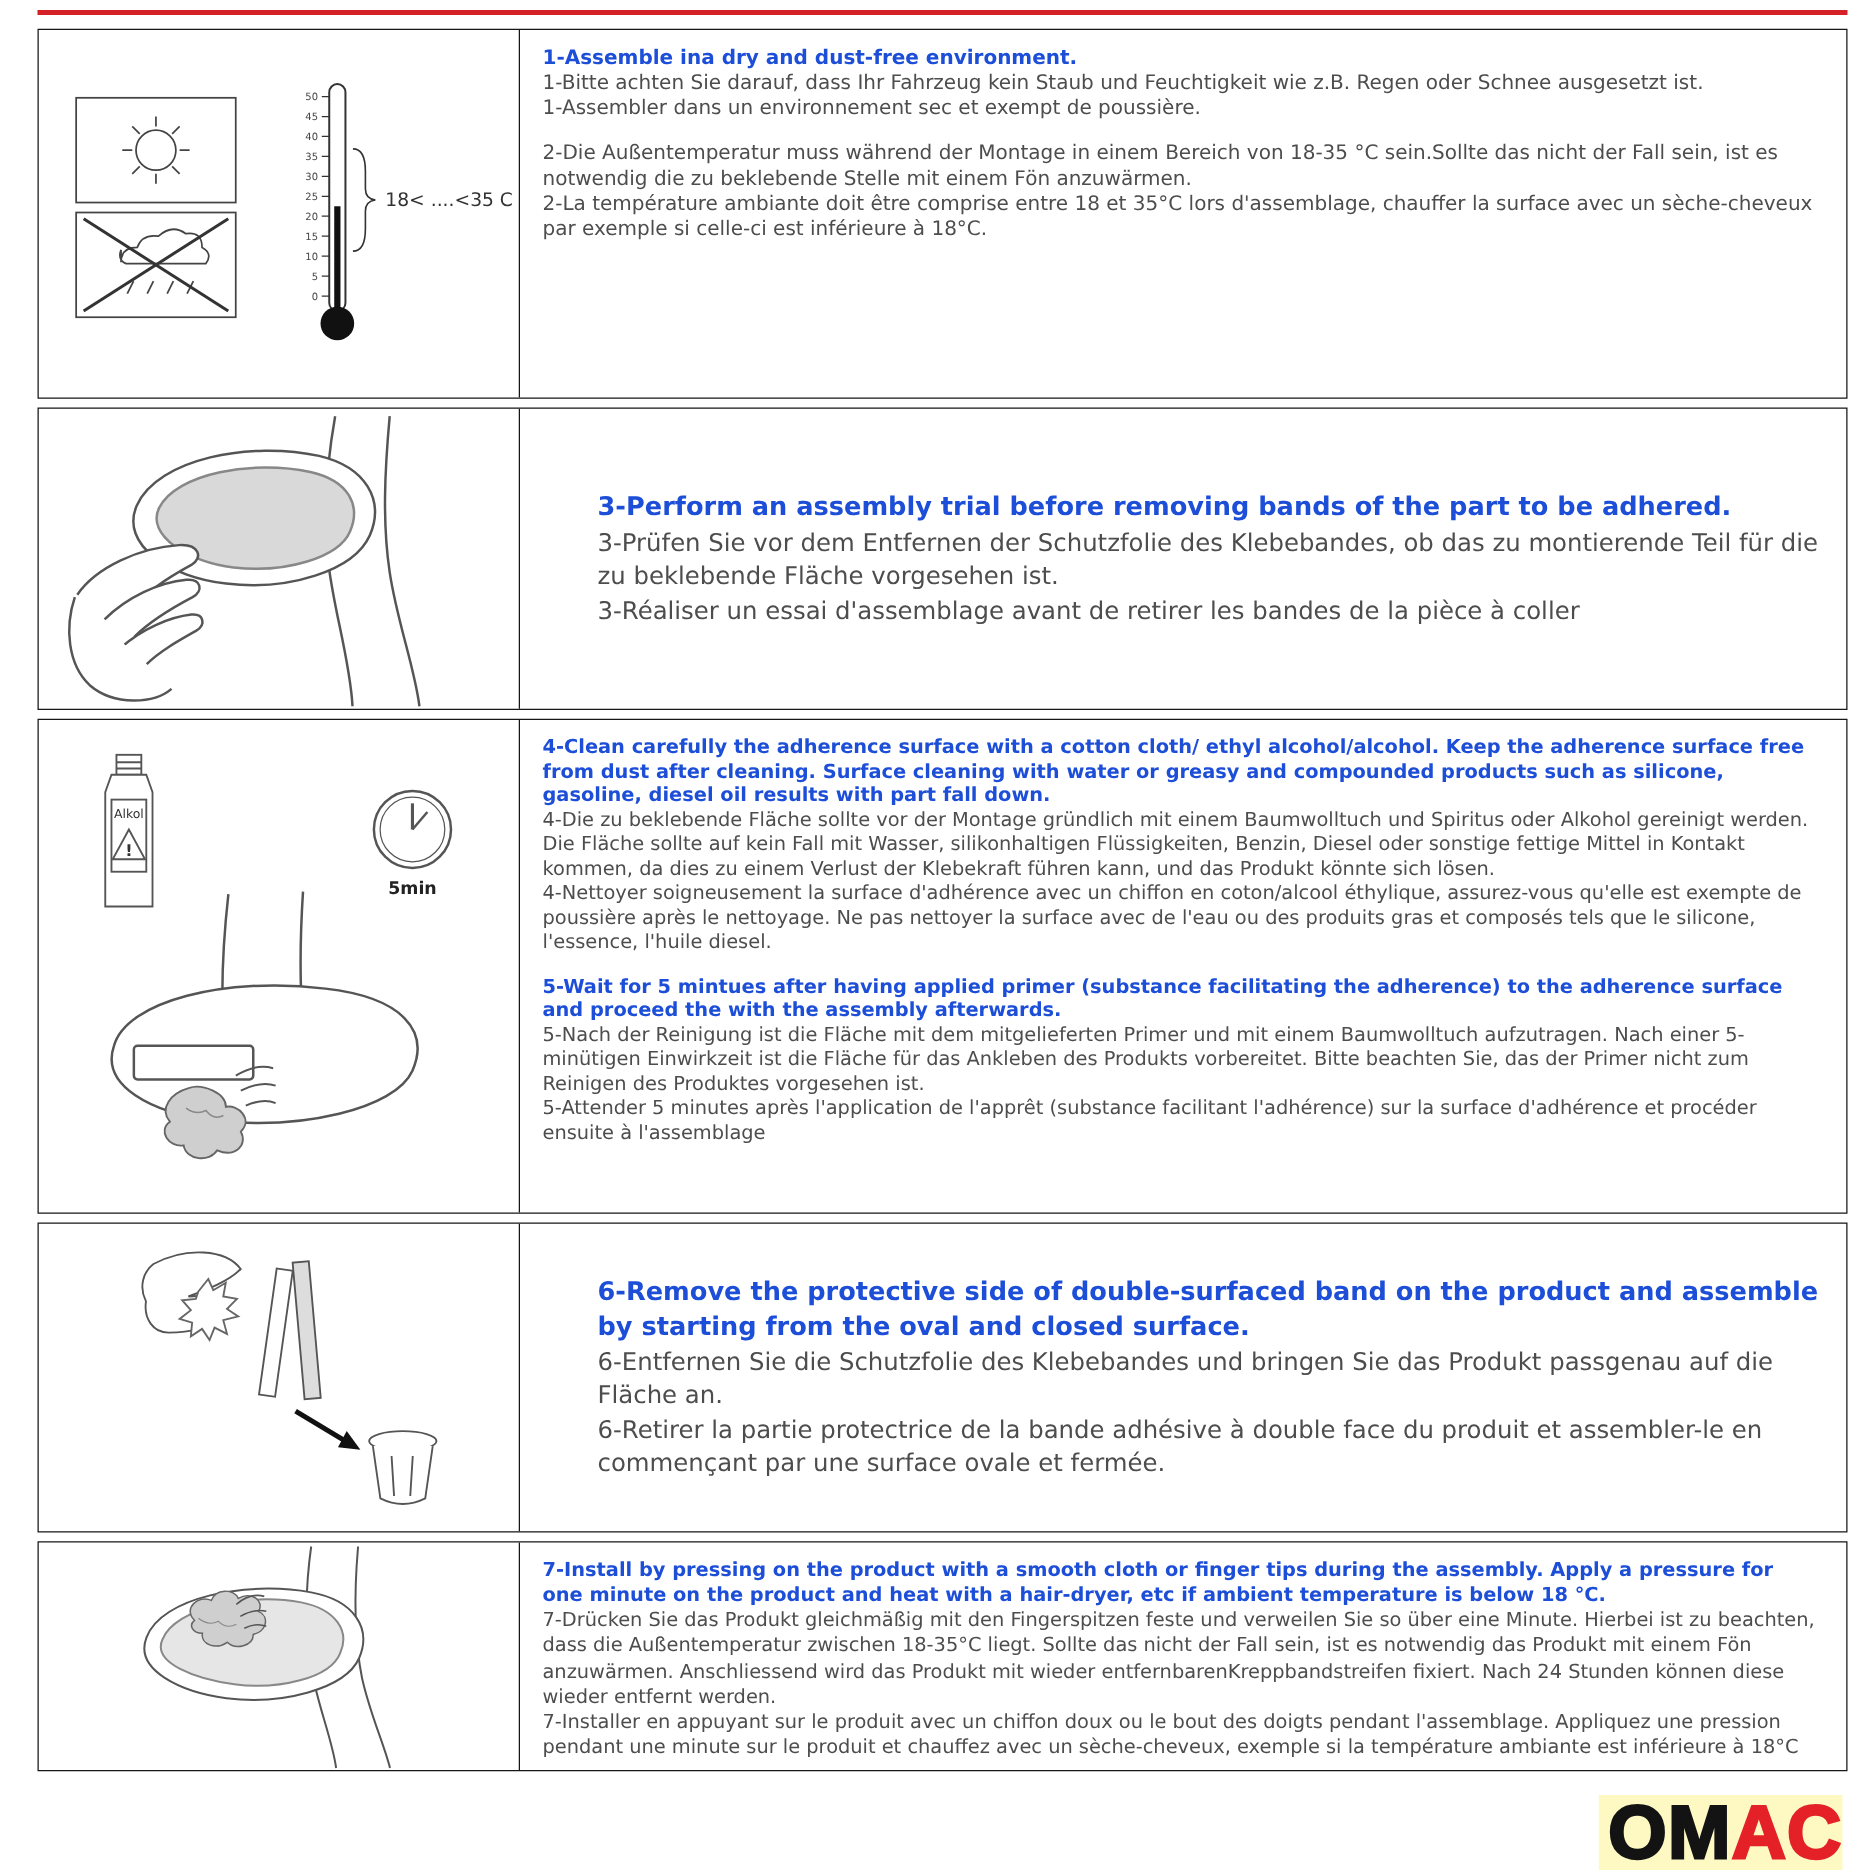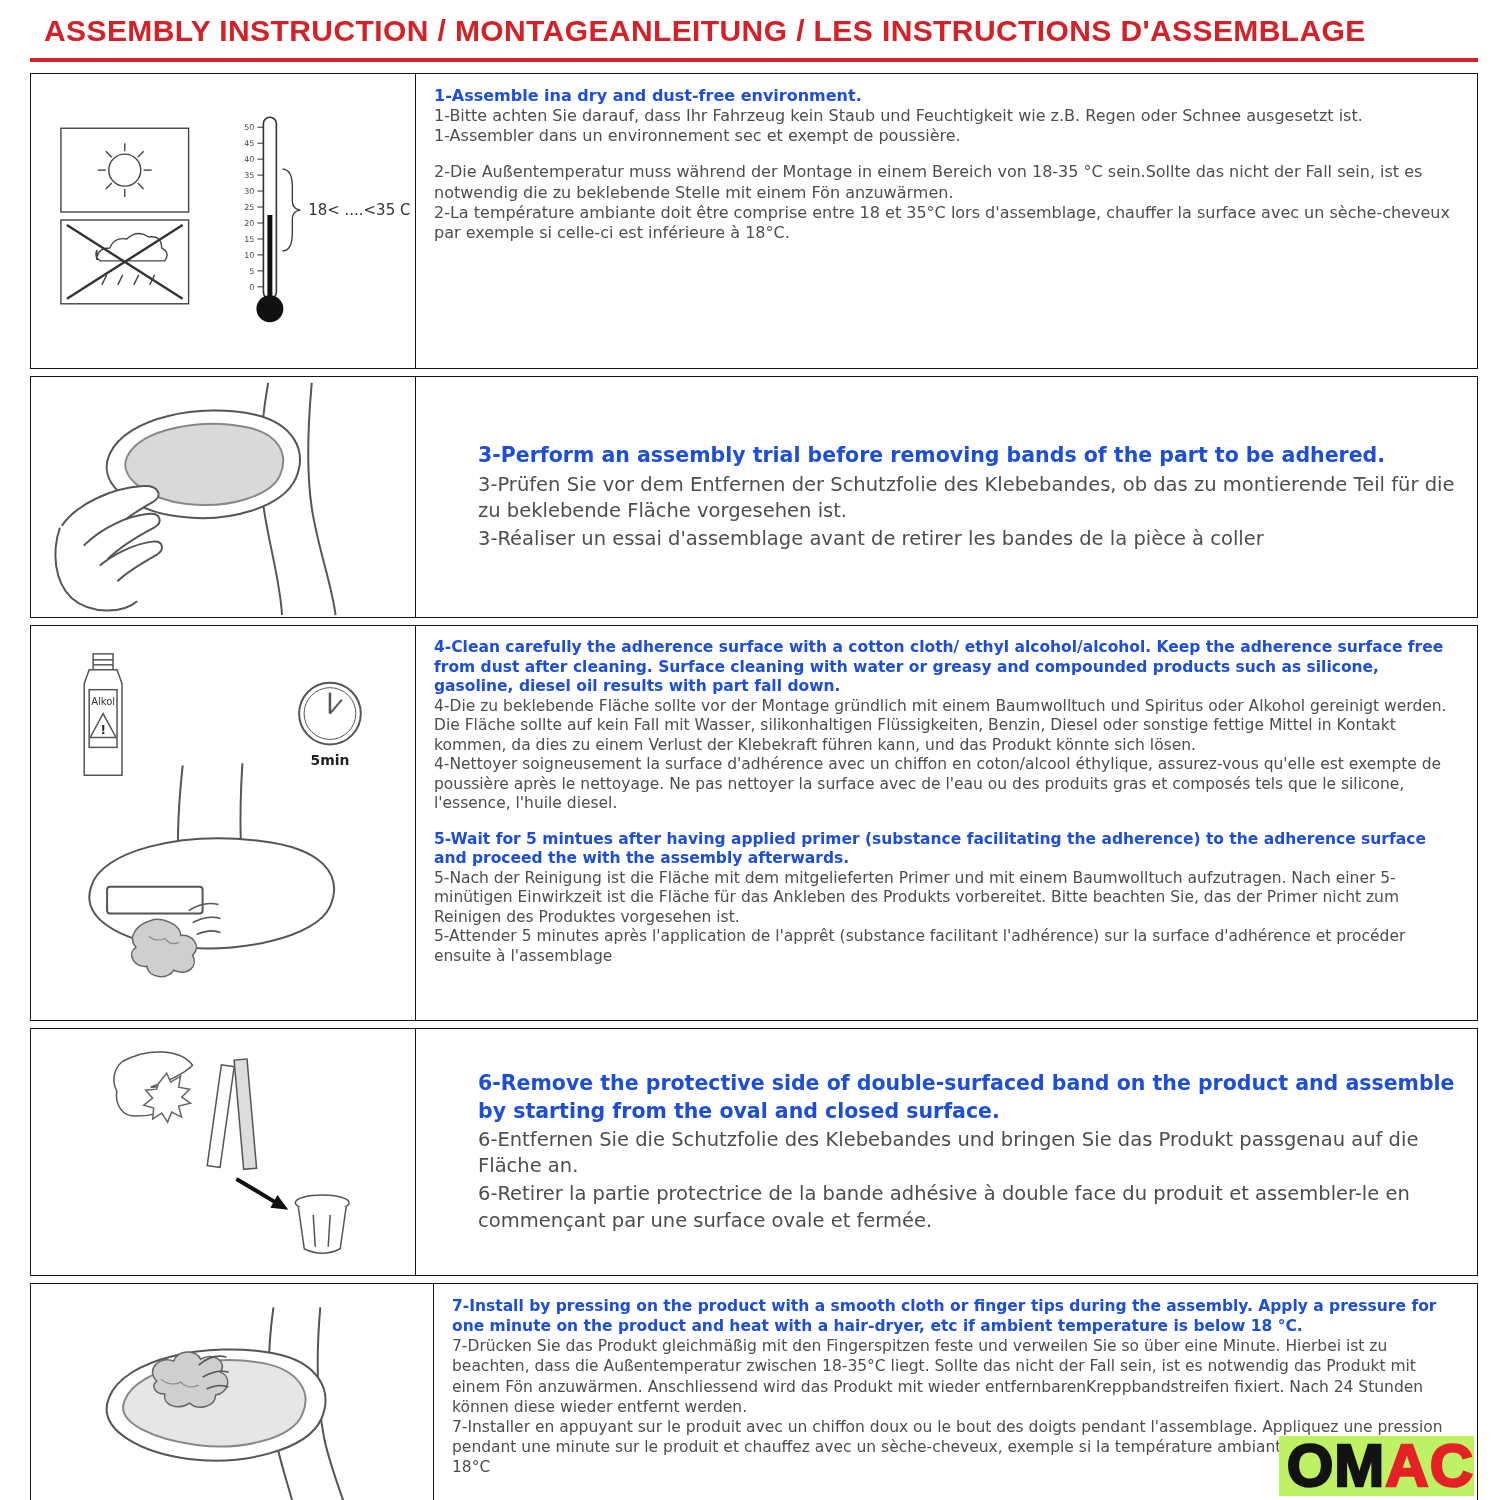--- a/index.html
+++ b/index.html
@@ -17,49 +17,48 @@
 
   .row { display:flex; border:1px solid #161616; margin-bottom:7px; background:#fff; }
   .img-box { width:385px; flex:none; border-right:1px solid #161616; display:flex; align-items:center; justify-content:center; overflow:hidden; }
   .img-box svg { width:100%; height:100%; }
   .text-box { flex:1; padding:12px 22px 10px 18px; color:#4d4d4d; overflow:hidden; }
 
   .r1 { height:296px; }
   .r2 { height:242px; }
   .r3 { height:396px; }
   .r4 { height:248px; }
-  .r5 { height:268px;padding-left:18px; }
+  .r5 { height:184px; }
 
   .t-sm p { font-size:16px; line-height:1.26; }
   .t-md p { font-size:15.5px; line-height:1.26; }
   .t-lg p { font-size:19.5px; line-height:1.34; }
   .t-xs p { font-size:15.5px; line-height:1.3; }
   .vcenter { display:flex; flex-direction:column; justify-content:center; }
   p.b { color:#1d4ed8; font-weight:700; }
   .gap { height:16px; }
   .t-lg p.b { font-size:20.5px; }
   .t-lg p { margin-bottom:2px;margin-left:44px; }
 
   .omac-logo {
     position:absolute; right:26px; bottom:4px;
     font-family:"Liberation Sans", sans-serif;
     font-weight:700; font-size:60px; letter-spacing:1px;
-    line-height:1; background:#bef264; padding-left:8px;
+    line-height:1; background:#fef9c3; padding-left:8px;
   }
   .omac-logo .om { color:#131313; -webkit-text-stroke:2.4px #131313; }
   .omac-logo .ac { color:#e42127; -webkit-text-stroke:2.4px #e42127; }
 
   svg text { font-family:"DejaVu Sans", sans-serif; }
 </style>
 </head>
 <body>
 
 <div class="page">
 
-  <h1 class="title">ASSEMBLY INSTRUCTION / MONTAGEANLEITUNG / LES INSTRUCTIONS D'ASSEMBLAGE</h1>
   <div class="title-rule"></div>
 
   <section class="row r1">
     <div class="img-box">
       <svg viewBox="0 0 385 236">
         <g stroke="#444" fill="none" stroke-width="1.4">
           <rect x="30" y="25" width="128" height="84" fill="#fff"></rect>
           <g>
             <circle cx="94" cy="67" r="16"></circle>
             <line x1="94" y1="40" x2="94" y2="48"></line>

